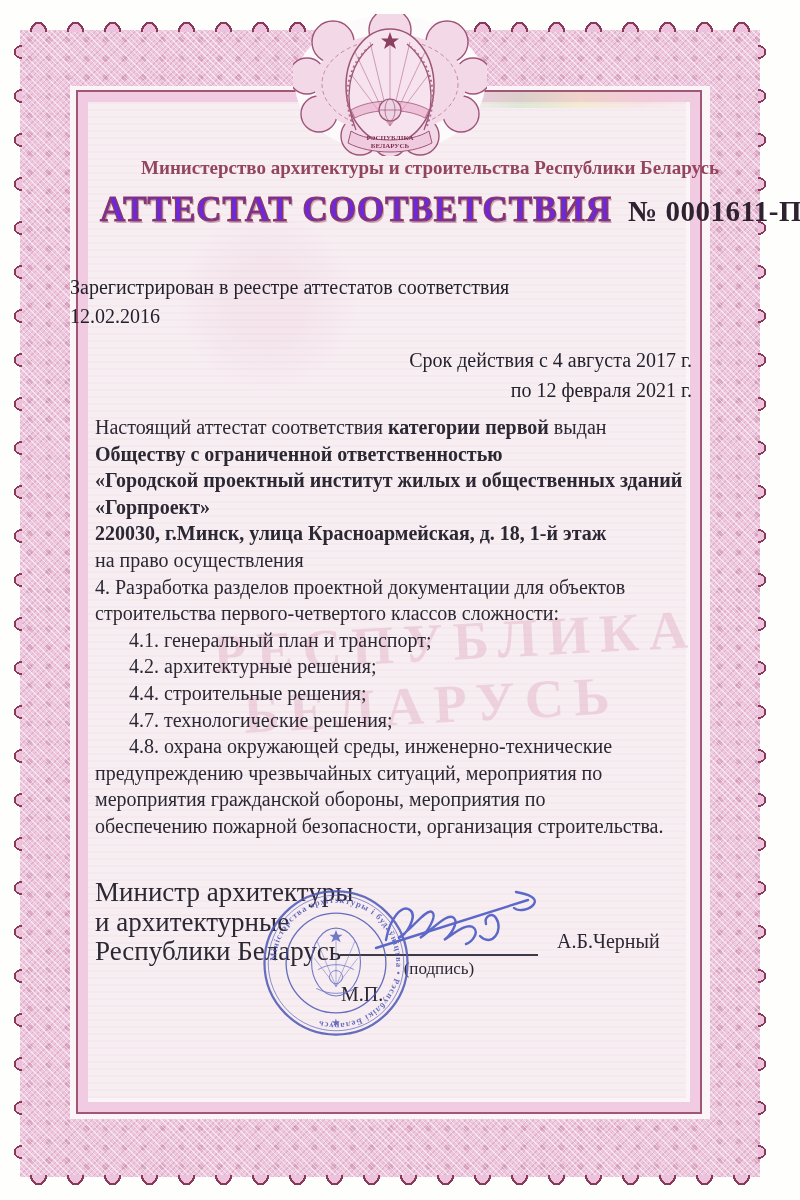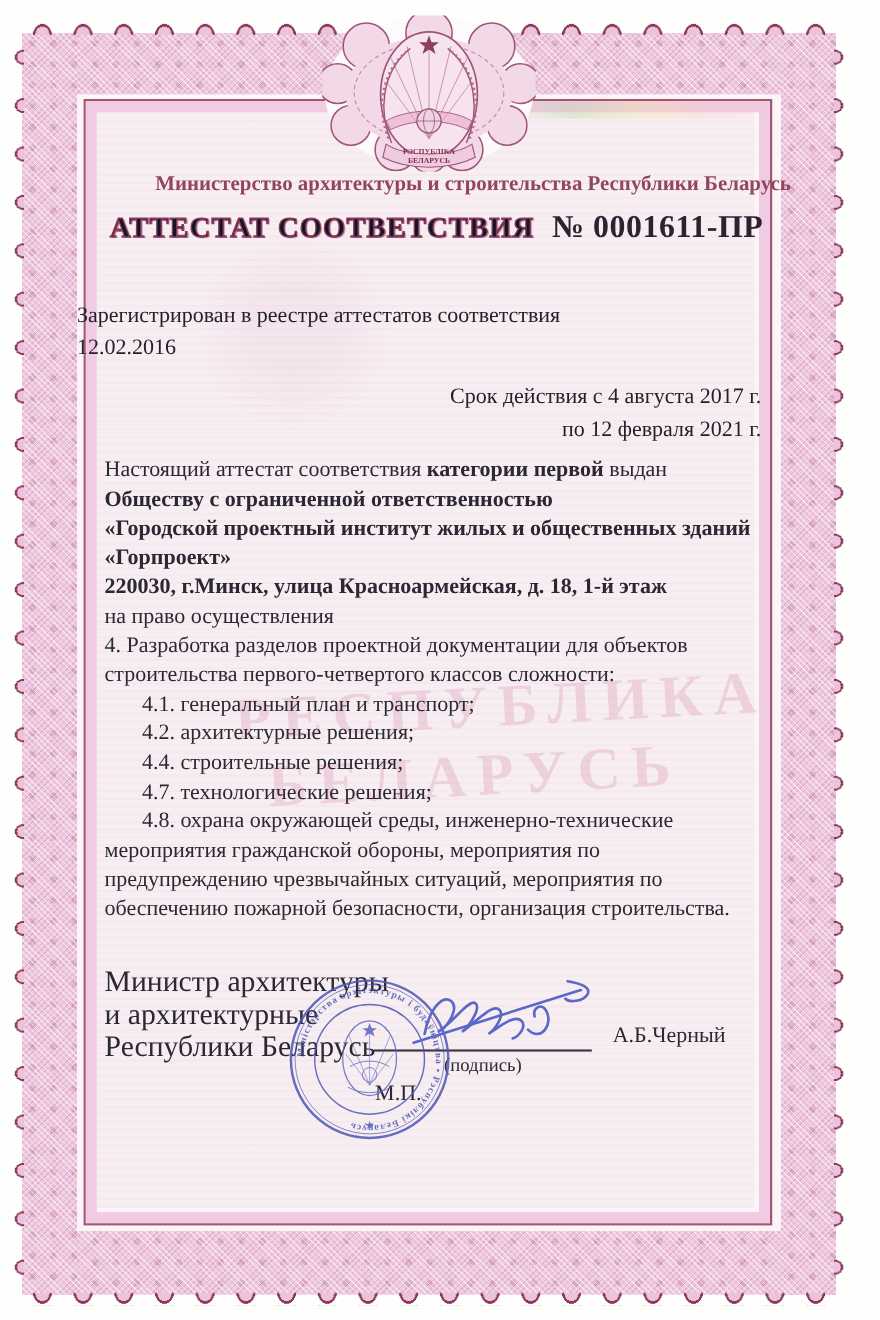--- a/index.html
+++ b/index.html
@@ -43,21 +43,21 @@
 
   
   .watermark{position:absolute;left:215px;top:612px;width:430px;text-align:center;
     font-weight:bold;font-size:54px;letter-spacing:10px;line-height:62px;
     color:rgba(214,146,176,.30);transform:rotate(-3deg);pointer-events:none;}
 
   
   .ministry{position:absolute;left:70px;top:157px;width:640px;text-align:center;
     font-weight:bold;font-size:19px;color:#93455e;margin-left:40px;}
   .title-row{position:absolute;left:100px;top:190px;width:600px;display:flex;align-items:baseline;gap:16px;white-space:nowrap;}
-  .cert-title{font-weight:bold;font-size:26px;letter-spacing:1px;color:#0f172a;
+  .cert-title{font-weight:bold;font-size:35px;letter-spacing:1px;color:#6d28d9;
     -webkit-text-stroke:1.2px #8a3a58;text-shadow:1.5px 1.5px 0 rgba(150,80,110,.45);}
   .cert-number{font-weight:bold;font-size:29px;color:#2e2130;letter-spacing:.5px;}
   .reg-line{position:absolute;left:70px;width:640px;text-align:left;font-size:20px;color:#23212b;}
   .reg1{top:276px;} .reg2{top:305px;}
   .valid-line{position:absolute;left:95px;width:597px;text-align:right;font-size:20px;color:#23212b;}
   .valid1{top:349px;} .valid2{top:379px;}
 
   .body-block{position:absolute;left:95px;top:414px;width:614px;font-size:20px;line-height:26.6px;color:#2b2833;}
   .body-block .line{white-space:nowrap;}
   .body-block .b{font-weight:bold;}
@@ -157,22 +157,22 @@
     <div class="line b">«Горпроект»</div>
     <div class="line b">220030, г.Минск, улица Красноармейская, д. 18, 1-й этаж</div>
     <div class="line">на право осуществления</div>
     <div class="line">4. Разработка разделов проектной документации для объектов</div>
     <div class="line">строительства первого-четвертого классов сложности:</div>
     <div class="line indent">4.1. генеральный план и транспорт;</div>
     <div class="line indent">4.2. архитектурные решения;</div>
     <div class="line indent">4.4. строительные решения;</div>
     <div class="line indent">4.7. технологические решения;</div>
     <div class="line indent">4.8. охрана окружающей среды, инженерно-технические</div>
+    <div class="line">предупреждению чрезвычайных ситуаций, мероприятия по</div>
     <div class="line">мероприятия гражданской обороны, мероприятия по</div>
-    <div class="line">предупреждению чрезвычайных ситуаций, мероприятия по</div>
     <div class="line">обеспечению пожарной безопасности, организация строительства.</div>
   </div>
 
   <div class="minister">
     <div>Министр архитектуры</div>
     <div>и архитектурные</div>
     <div>Республики Беларусь</div>
   </div>
   <div class="sig-line"></div>
   <div class="sig-caption">(подпись)</div>

